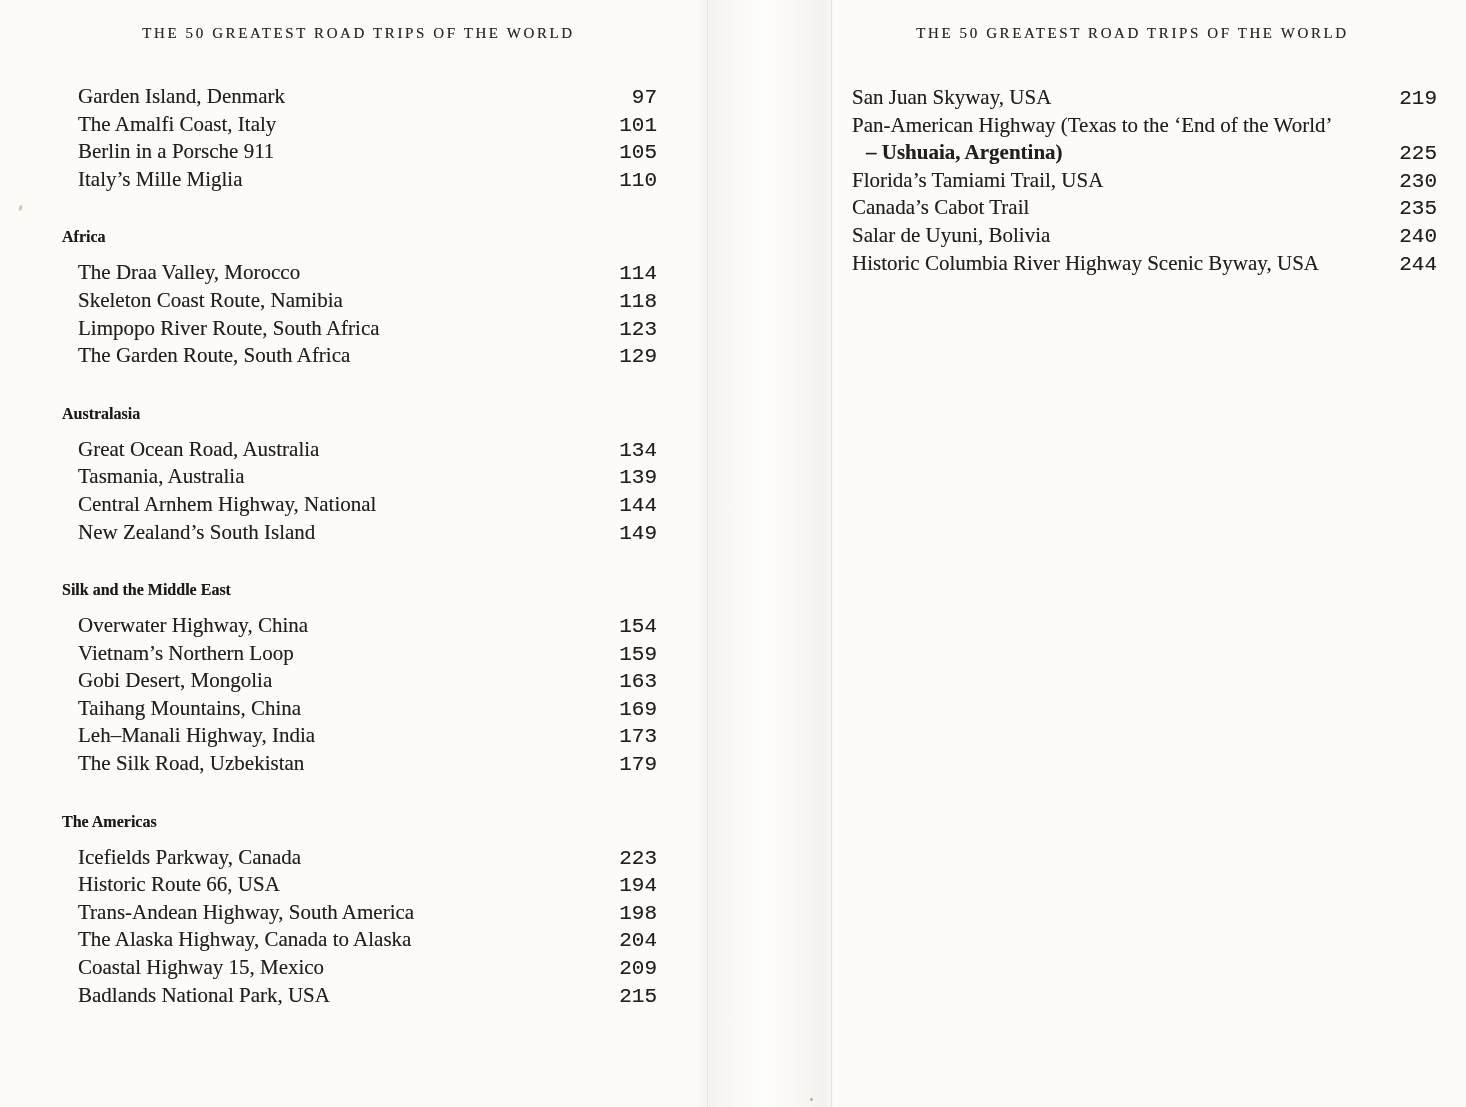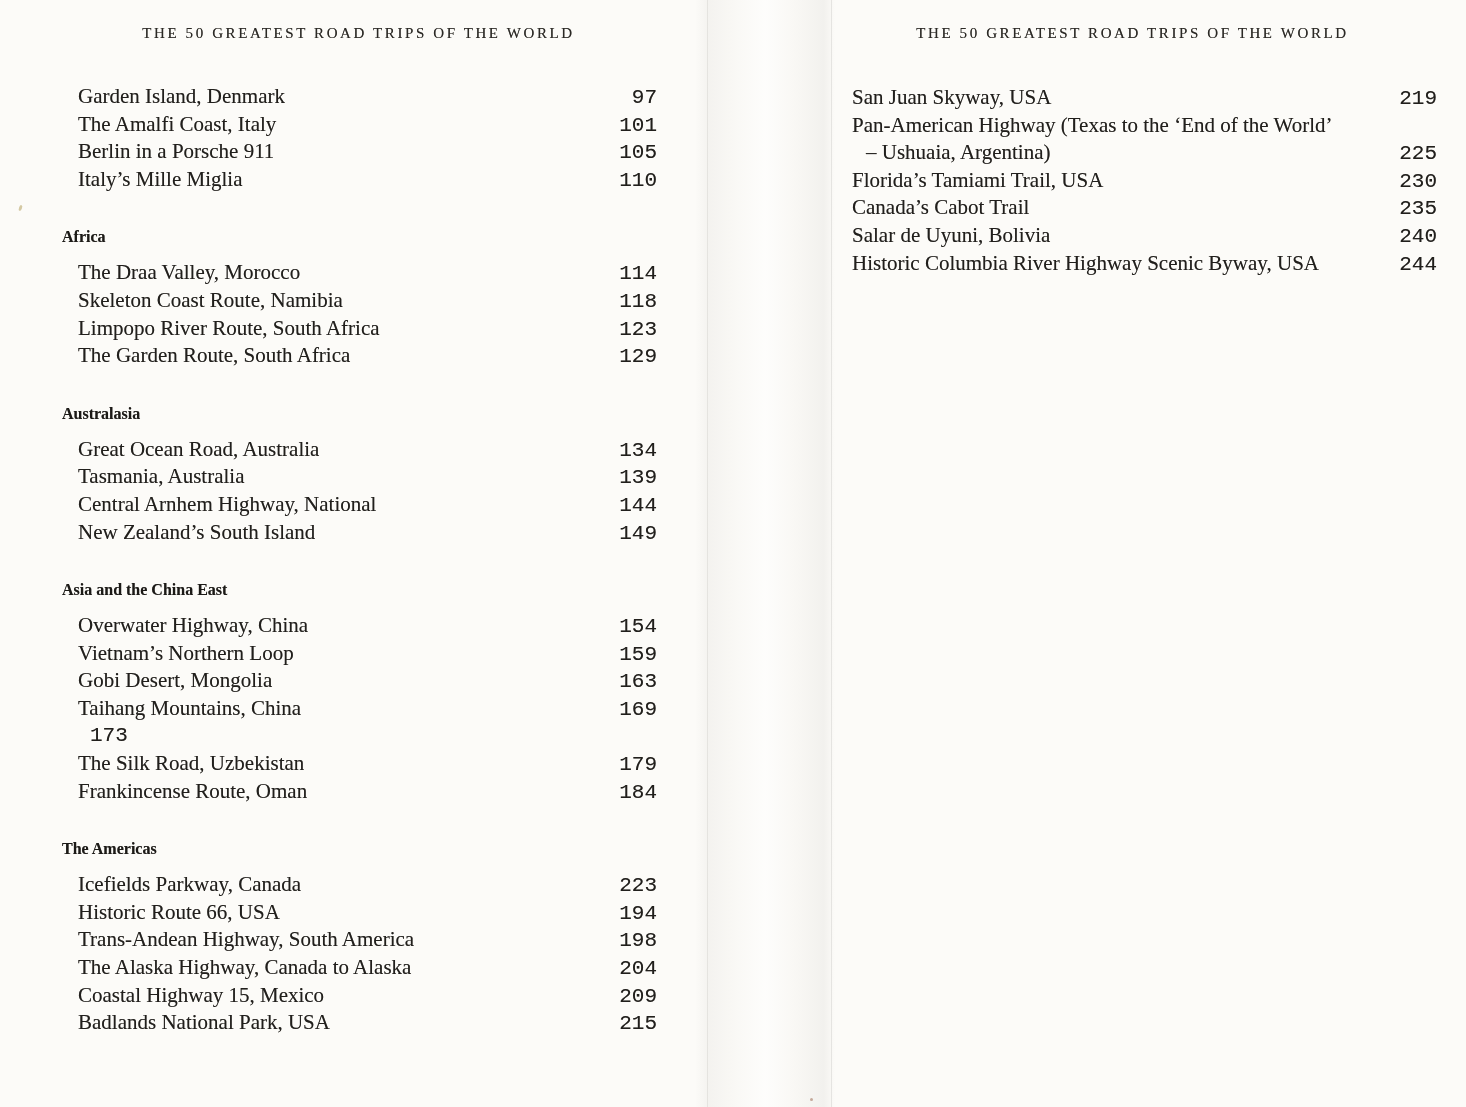--- a/index.html
+++ b/index.html
@@ -75,21 +75,21 @@
     align-items: baseline;
     height: 27.6px;
     font-size: 21px;
     line-height: 27.6px;
     white-space: nowrap;
     text-shadow: 0 0 0.4px rgba(33,31,28,0.45);
   }
   .page.left .toc-entry { padding-left: 16px; }
   .toc-entry .t { white-space: nowrap; }
   .toc-entry .p { white-space: nowrap; padding-left: 12px; font-family: Liberation Mono, monospace; }
-  .toc-entry.cont .t { padding-left: 14px; }
+  .toc-entry.cont .t { padding-left: 14px; font-weight: bold; }
 
   
   .speck { position: absolute; border-radius: 50%; }
   .speck.s1 { left: 19px;  top: 205px;  width: 3px; height: 6px;
               background: rgba(165,140,60,0.45); transform: rotate(20deg); }
   .speck.s2 { left: 810px; top: 1098px; width: 3px; height: 3px;
               background: rgba(150,95,70,0.5); }
 </style>
 </head>
 <body>
@@ -146,47 +146,44 @@
           <span class="p">139</span>
         </div>
         <div class="toc-entry">
           <span class="t">Central Arnhem Highway, National</span>
           <span class="p">144</span>
         </div>
         <div class="toc-entry">
           <span class="t">New Zealand’s South Island</span>
           <span class="p">149</span>
         </div>
-        <div class="section-heading">Asia and the China East</div>
+        <div class="section-heading">Silk and the Middle East</div>
         <div class="toc-entry">
           <span class="t">Overwater Highway, China</span>
           <span class="p">154</span>
         </div>
         <div class="toc-entry">
           <span class="t">Vietnam’s Northern Loop</span>
           <span class="p">159</span>
         </div>
         <div class="toc-entry">
           <span class="t">Gobi Desert, Mongolia</span>
           <span class="p">163</span>
         </div>
         <div class="toc-entry">
           <span class="t">Taihang Mountains, China</span>
           <span class="p">169</span>
         </div>
         <div class="toc-entry">
+          <span class="t">Leh–Manali Highway, India</span>
           <span class="p">173</span>
         </div>
         <div class="toc-entry">
           <span class="t">The Silk Road, Uzbekistan</span>
           <span class="p">179</span>
-        </div>
-        <div class="toc-entry">
-          <span class="t">Frankincense Route, Oman</span>
-          <span class="p">184</span>
         </div>
         <div class="section-heading">The Americas</div>
         <div class="toc-entry">
           <span class="t">Icefields Parkway, Canada</span>
           <span class="p">223</span>
         </div>
         <div class="toc-entry">
           <span class="t">Historic Route 66, USA</span>
           <span class="p">194</span>
         </div>

